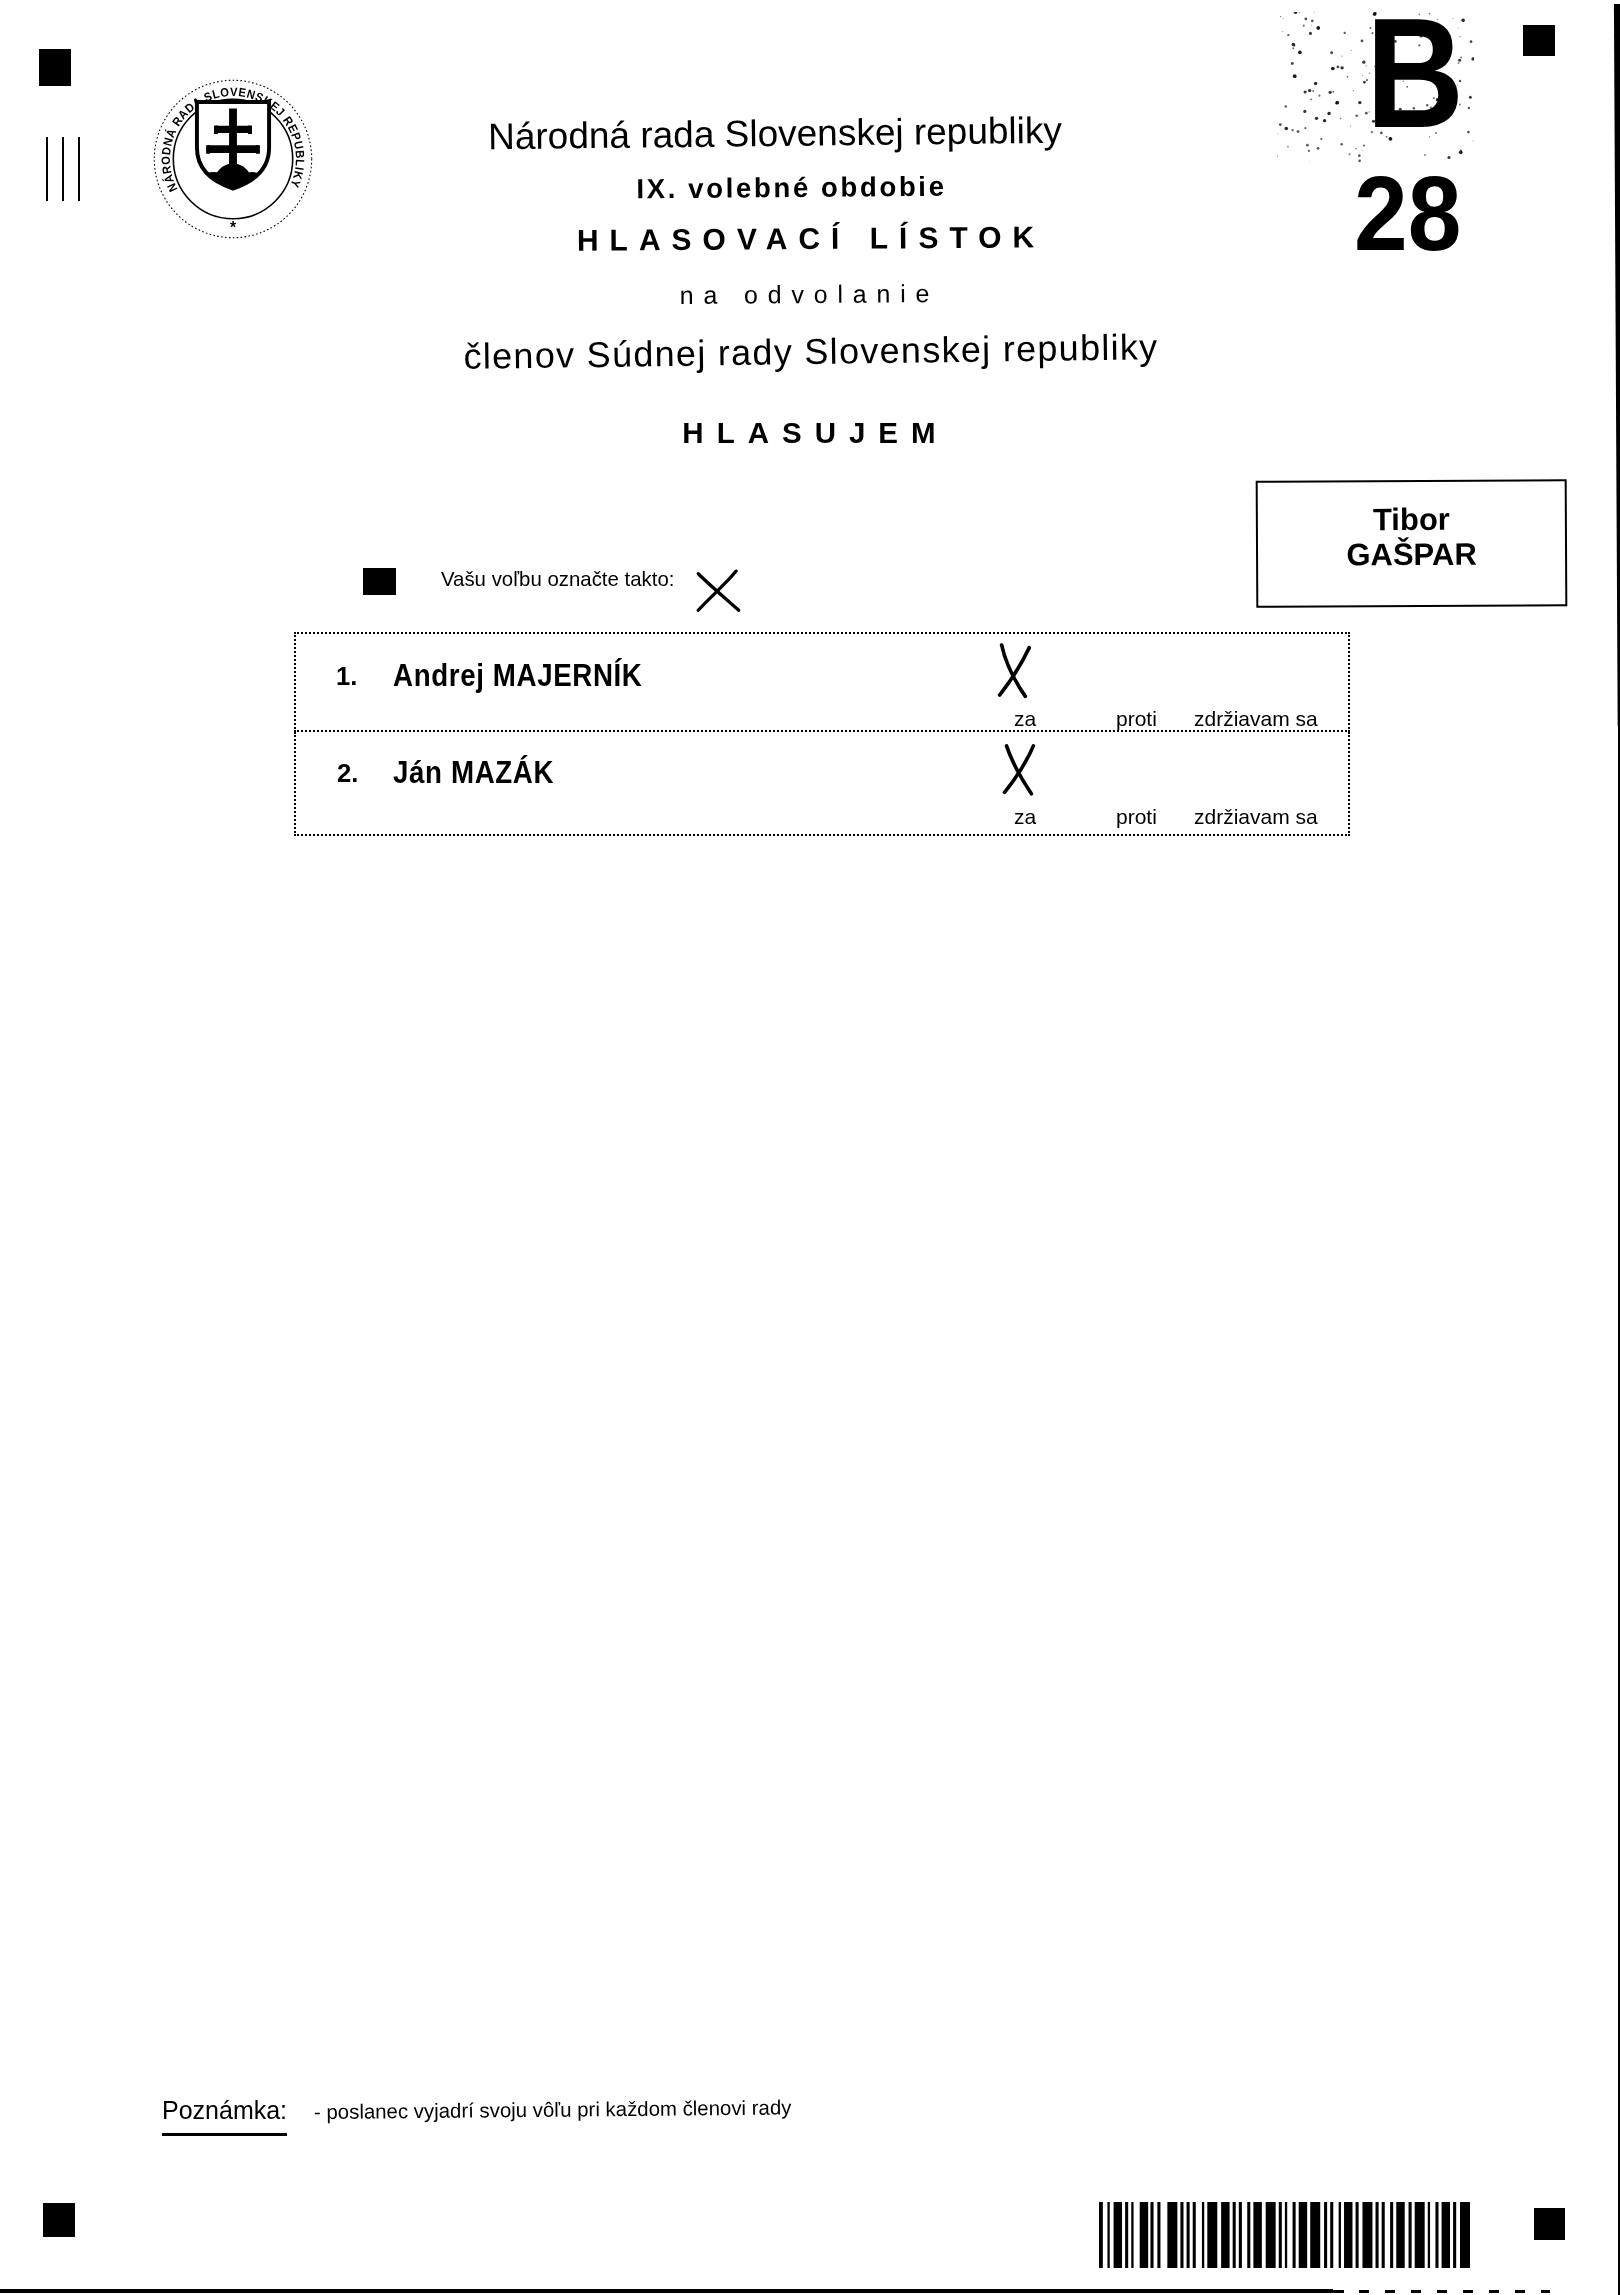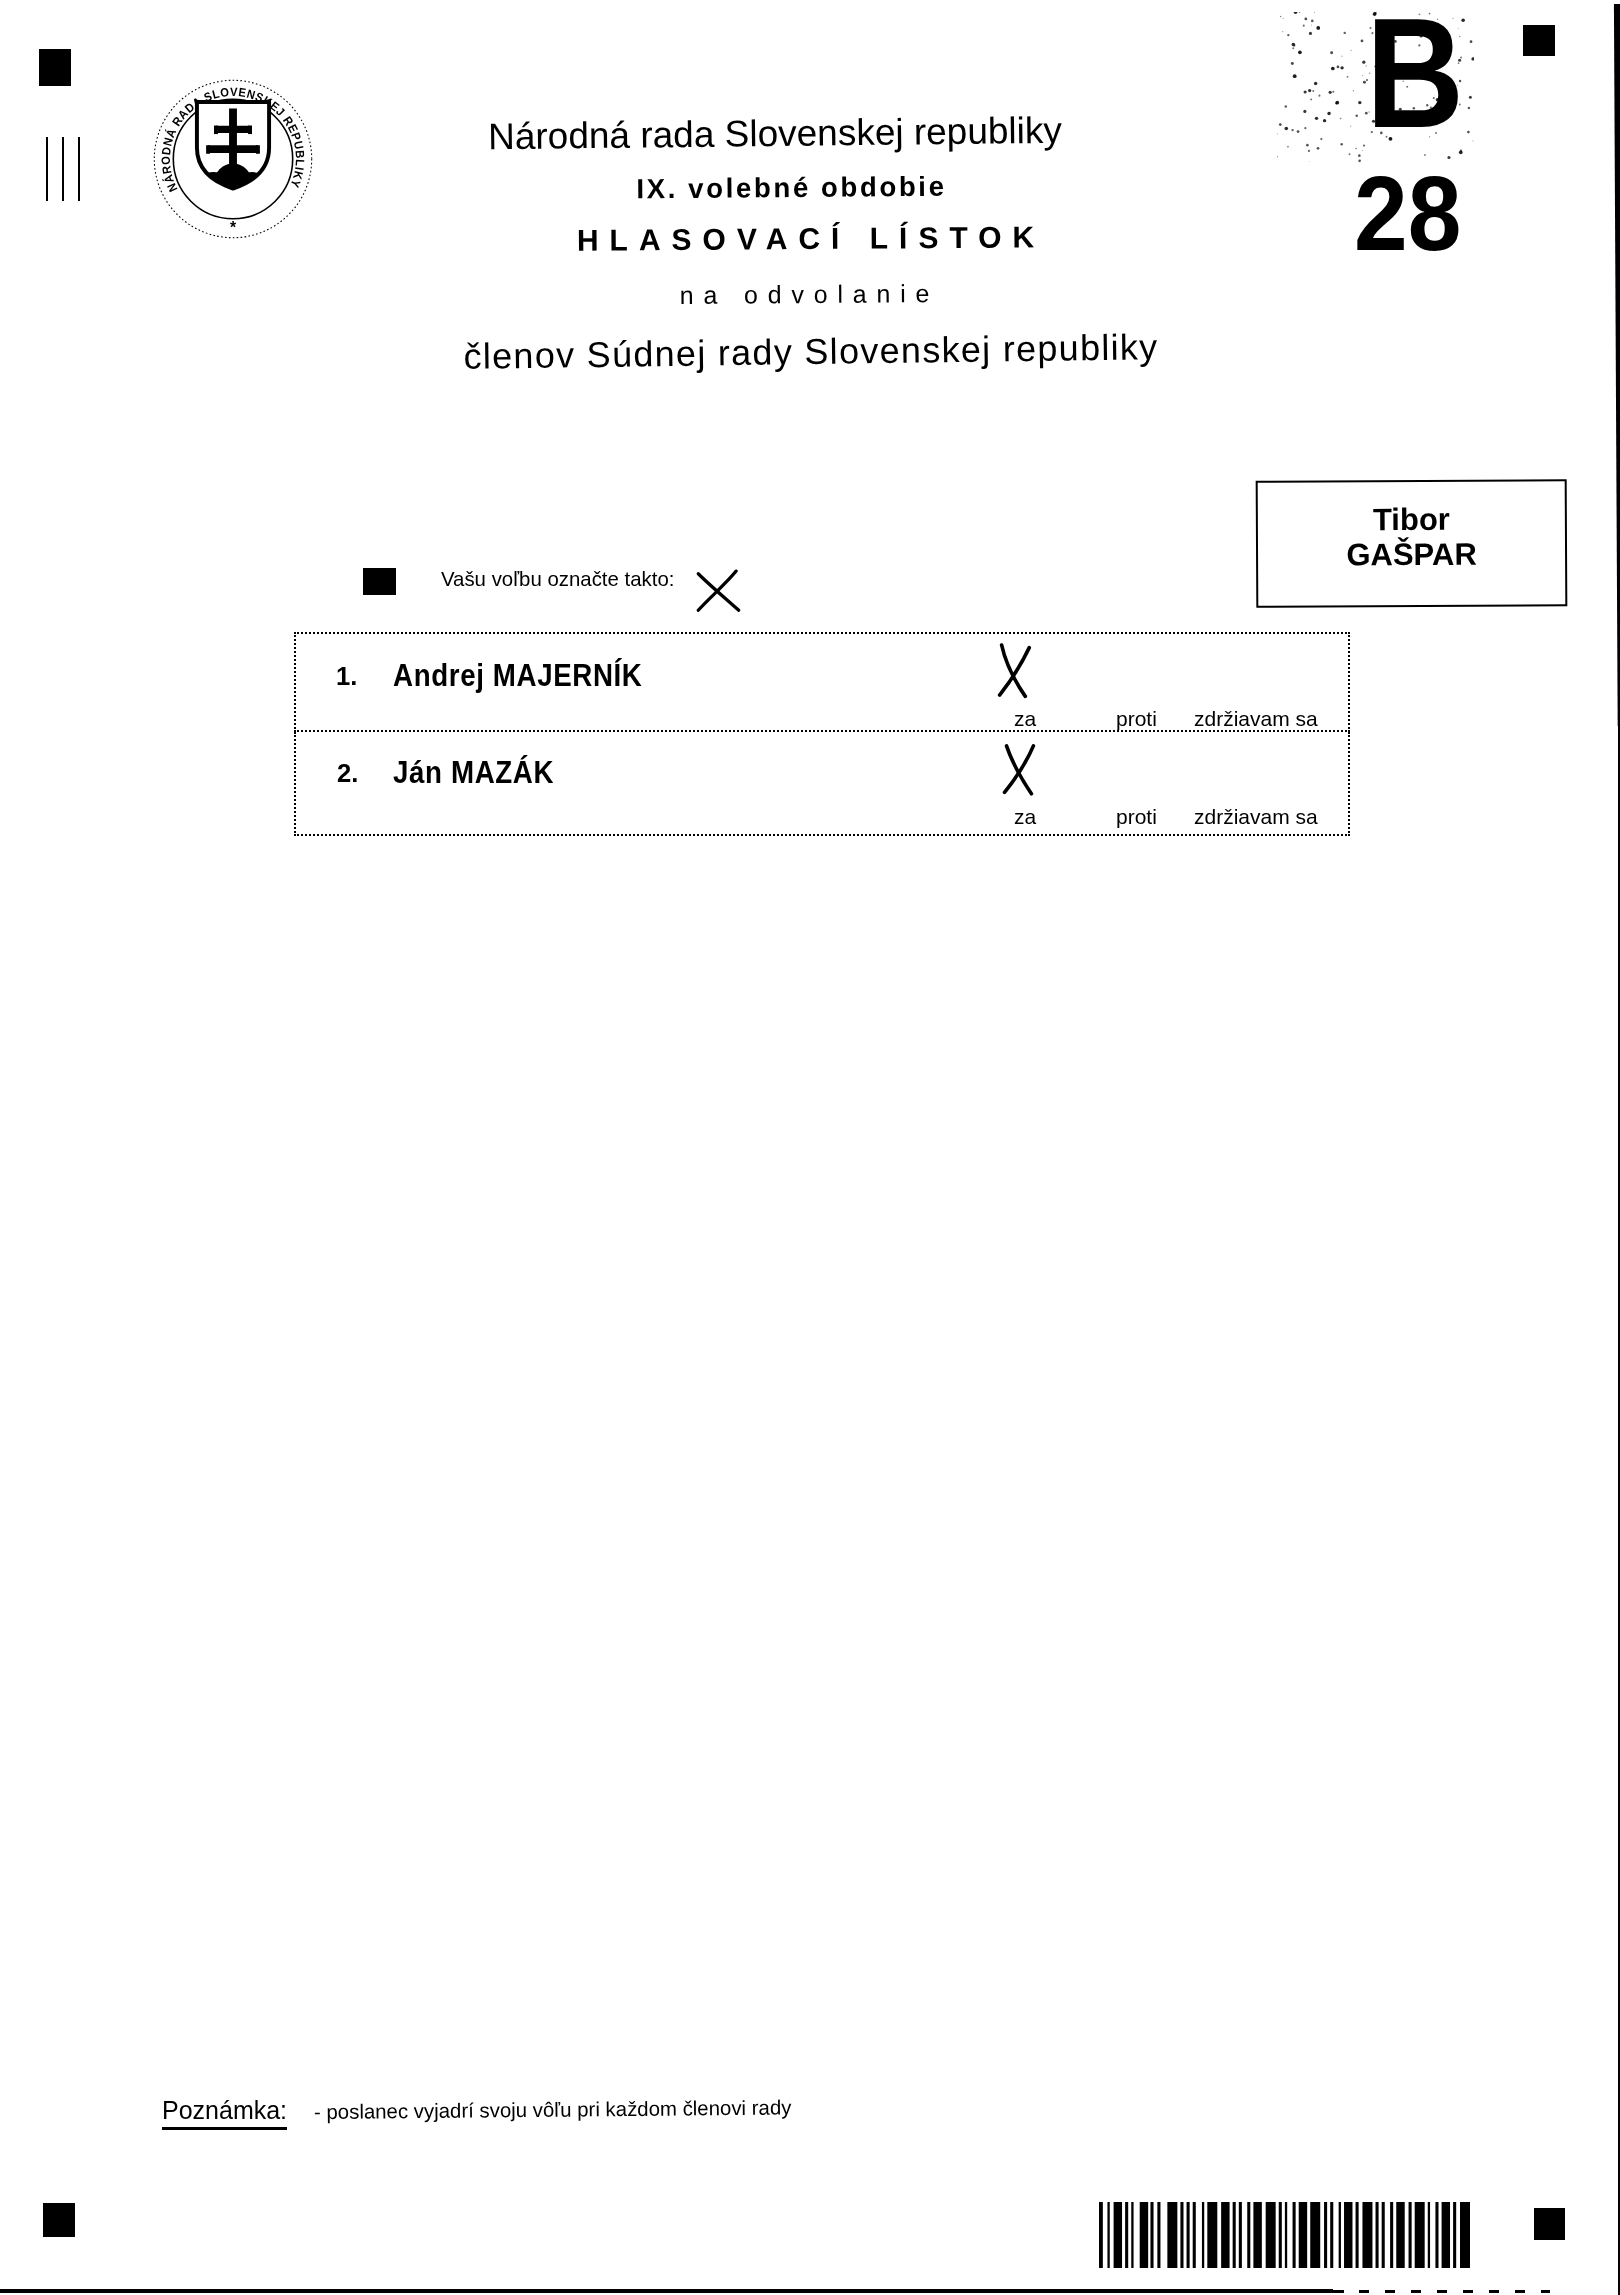--- a/index.html
+++ b/index.html
@@ -33,21 +33,21 @@
   #num1{left:336px;top:662px}
   #num2{left:337px;top:759px}
   .cname{position:absolute;font-size:31.5px;font-weight:bold;transform:scaleX(.88);
          transform-origin:left top;white-space:nowrap;letter-spacing:0.7px}
   #name1{left:393px;top:657px}
   #name2{left:393px;top:754px}
   .opt{position:absolute;font-size:21px;white-space:nowrap}
   #za1{left:1014px;top:707px}   #proti1{left:1116px;top:707px}  #zd1{left:1194px;top:707px}
   #za2{left:1014px;top:805px}   #proti2{left:1116px;top:805px}  #zd2{left:1194px;top:805px}
   #notelabel{position:absolute;left:162px;top:2096px;font-size:25px;border-bottom:3.3px solid #000;
-             padding-bottom:2px;white-space:nowrap}
+             padding-bottom:8px;white-space:nowrap}
   #notetext{position:absolute;left:314px;top:2101px;font-size:20.4px;transform:rotate(-.55deg);
             transform-origin:left center;white-space:nowrap}
   #barcode{position:absolute;left:1099px;top:2202px;width:371px;height:66px}
   #sqtl{left:39px;top:49px;width:31.5px;height:37px}
   #sqtr{left:1523px;top:25px;width:31.5px;height:31px}
   #sqbl{left:43px;top:2203px;width:32px;height:34px}
   #sqbr{left:1534px;top:2208px;width:31px;height:32px}
   #edgeRW{position:absolute;right:0;top:3.9px;width:11.8px;height:722px;background:#000;
           clip-path:polygon(40% 0,100% 0,100% 100%,72% 100%)}
   #edgeRL{position:absolute;right:0;top:722px;width:3.3px;height:1573px;background:#000}
@@ -98,20 +98,21 @@
           <path d="M163,104 V117" stroke-width="6"></path>
       </g>
     </g>
   </svg>
 
   <div class="hdr" id="org">Národná rada Slovenskej republiky</div>
   <div class="hdr" id="term">IX. volebné obdobie</div>
   <div class="hdr" id="title">HLASOVACÍ LÍSTOK</div>
   <div class="hdr" id="subt">na odvolanie</div>
   <div class="hdr" id="subject">členov Súdnej rady Slovenskej republiky</div>
+  <div class="hdr" id="vote">HLASUJEM</div>
 
   <svg id="noise" viewBox="0 0 300 230">
       <circle cx="0.0" cy="0.0" r="0.7" fill="#000" opacity="0.35"></circle>
       <circle cx="276.5" cy="78.0" r="1.3" fill="#000" opacity="0.51"></circle>
       <circle cx="17.2" cy="35.2" r="1.8" fill="#000" opacity="0.63"></circle>
       <circle cx="167.5" cy="170.2" r="2.2" fill="#000" opacity="0.72"></circle>
       <circle cx="112.1" cy="173.9" r="0.9" fill="#000" opacity="0.39"></circle>
       <circle cx="136.0" cy="154.1" r="2.0" fill="#000" opacity="0.68"></circle>
       <circle cx="187.8" cy="148.0" r="2.3" fill="#000" opacity="0.74"></circle>
       <circle cx="49.7" cy="227.5" r="0.7" fill="#000" opacity="0.35"></circle>

